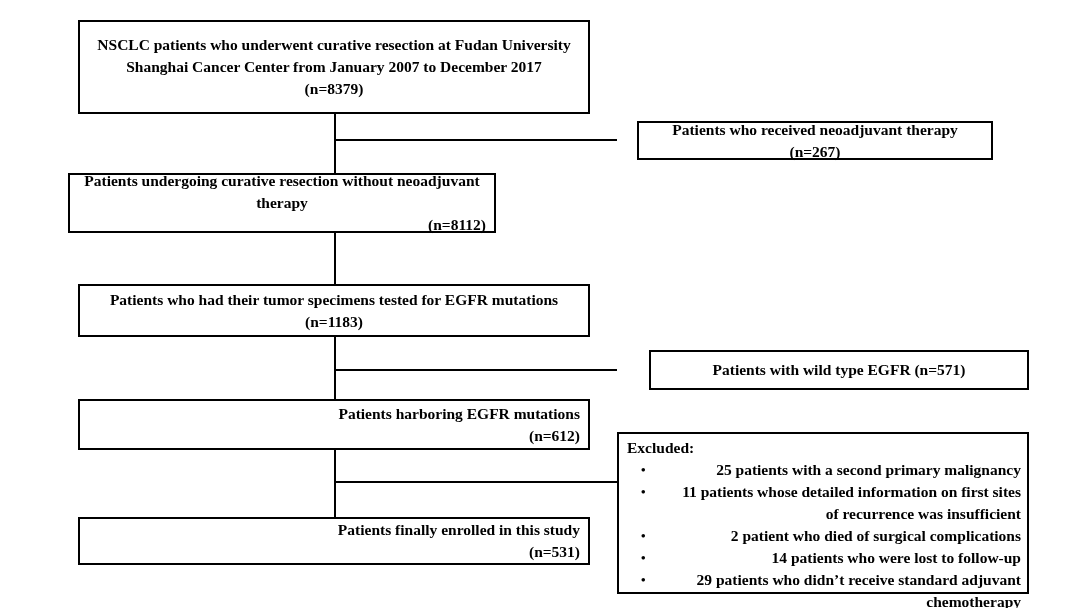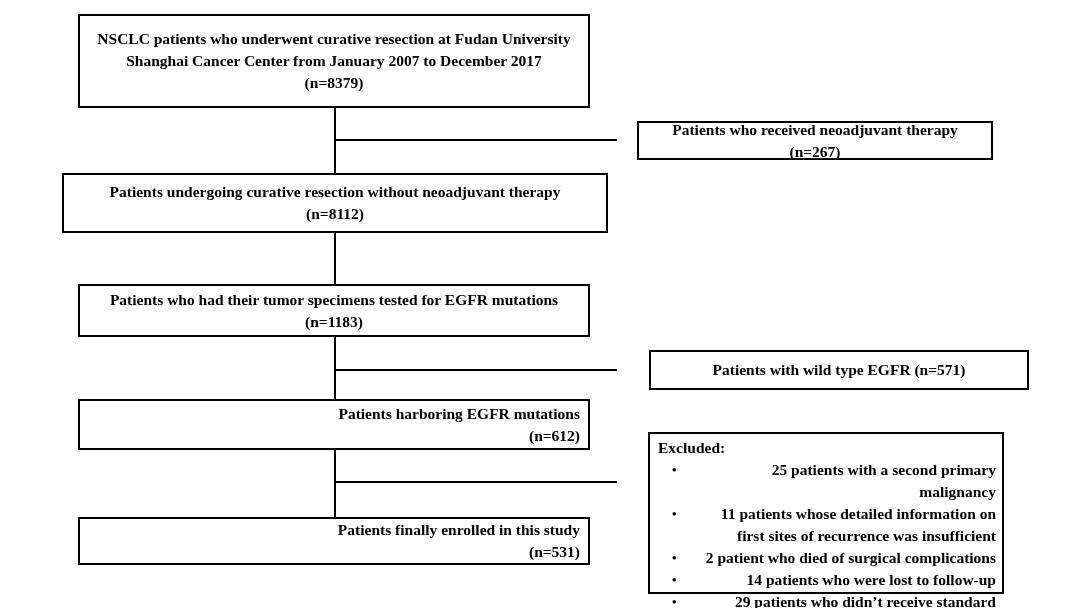--- a/index.html
+++ b/index.html
@@ -67,26 +67,26 @@
 <div class="canvas">
 
   <div class="vline" style="left:334px; top:106px; height:68px;"></div>
   <div class="hline" style="left:335px; top:139px; width:282px;"></div>
   <div class="vline" style="left:334px; top:233px; height:52px;"></div>
   <div class="vline" style="left:334px; top:337px; height:63px;"></div>
   <div class="hline" style="left:335px; top:369px; width:282px;"></div>
   <div class="vline" style="left:334px; top:450px; height:68px;"></div>
   <div class="hline" style="left:335px; top:481px; width:282px;"></div>
 
-  <div class="box center" style="left:78px; top:14px; width:512px; height:94px;">
+  <div class="box center" style="left:78px; top:20px; width:512px; height:94px;">
     <div>NSCLC patients who underwent curative resection at Fudan University Shanghai Cancer Center from January 2007 to December 2017</div>
     <div>(n=8379)</div>
   </div>
 
-  <div class="box center" style="left:62px; top:173px; width:546px; height:60px;">
+  <div class="box center" style="left:68px; top:173px; width:428px; height:60px;align-items:flex-end;">
     <div>Patients undergoing curative resection without neoadjuvant therapy</div>
     <div>(n=8112)</div>
   </div>
 
   <div class="box center" style="left:78px; top:284px; width:512px; height:53px;">
     <div>Patients who had their tumor specimens tested for EGFR mutations</div>
     <div>(n=1183)</div>
   </div>
 
   <div class="box center" style="left:78px; top:399px; width:512px; height:51px;align-items:flex-end;">
@@ -100,21 +100,21 @@
   </div>
 
   <div class="box center" style="left:617px; top:121px; width:356px; height:39px;margin-left:20px;">
     <div>Patients who received neoadjuvant therapy (n=267)</div>
   </div>
 
   <div class="box center" style="left:617px; top:350px; width:380px; height:40px;margin-left:32px;">
     <div>Patients with wild type EGFR (n=571)</div>
   </div>
 
-  <div class="box excl" style="left:648px; top:432px; width:356px; height:162px;">
+  <div class="box excl" style="left:617px; top:432px; width:412px; height:162px;">
     <div class="excl-title">Excluded:</div>
     <div class="excl-item">
       <span class="excl-bullet">•</span>
       <span class="excl-text">25 patients with a second primary malignancy</span>
     </div>
     <div class="excl-item">
       <span class="excl-bullet">•</span>
       <span class="excl-text">11 patients whose detailed information on first sites of recurrence was insufficient</span>
     </div>
     <div class="excl-item">

